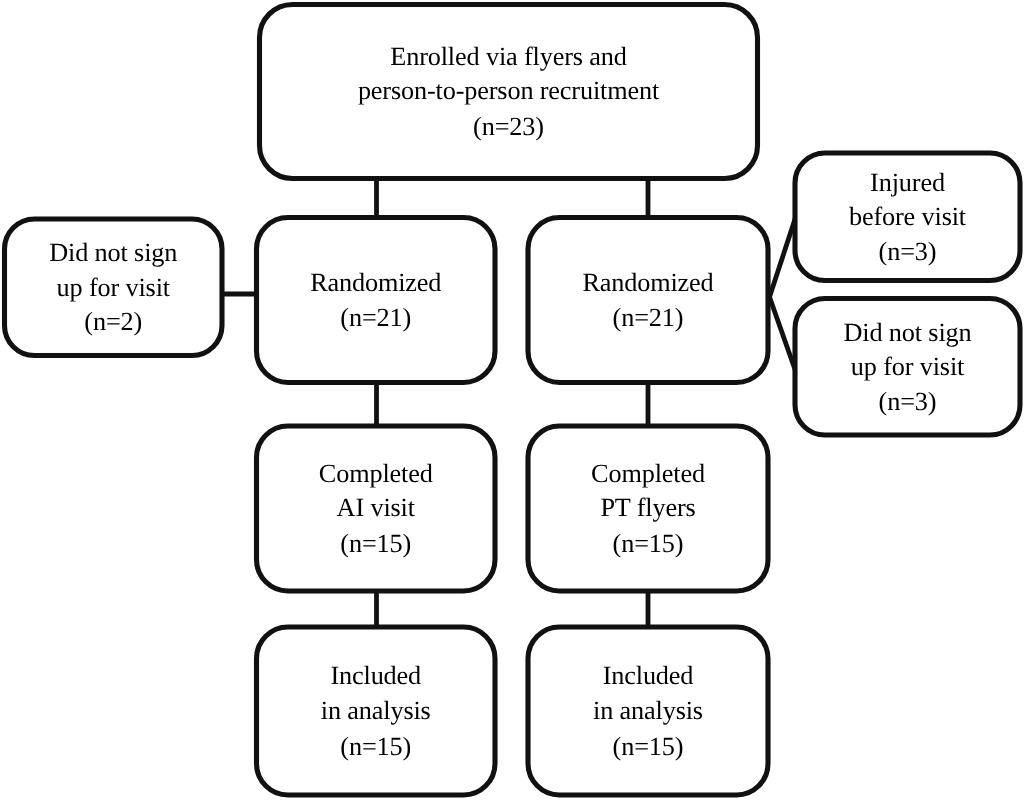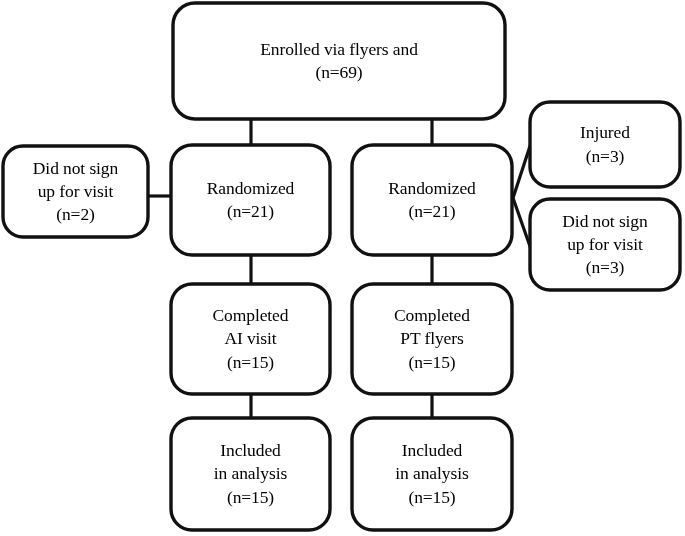--- a/index.html
+++ b/index.html
@@ -97,41 +97,43 @@
 
     <rect class="node-box" x="171" y="284" width="159" height="110" rx="21" ry="21"></rect>
     <rect class="node-box" x="352" y="284" width="160" height="110" rx="21" ry="21"></rect>
 
     <rect class="node-box" x="171" y="418" width="159" height="112" rx="21" ry="21"></rect>
     <rect class="node-box" x="352" y="418" width="160" height="112" rx="21" ry="21"></rect>
   </svg>
 
   <div class="node-text" id="text-enrolled">
     <span class="ln">Enrolled via flyers and</span>
-    <span class="ln">(n=69)</span>
+    <span class="ln">person-to-person recruitment</span>
+    <span class="ln">(n=23)</span>
   </div>
 
   <div class="node-text" id="text-didnotsign-ai">
     <span class="ln">Did not sign</span>
     <span class="ln">up for visit</span>
     <span class="ln">(n=2)</span>
   </div>
 
   <div class="node-text" id="text-rand-ai">
     <span class="ln">Randomized</span>
     <span class="ln">(n=21)</span>
   </div>
 
   <div class="node-text" id="text-rand-pt">
     <span class="ln">Randomized</span>
     <span class="ln">(n=21)</span>
   </div>
 
   <div class="node-text" id="text-injured">
     <span class="ln">Injured</span>
+    <span class="ln">before visit</span>
     <span class="ln">(n=3)</span>
   </div>
 
   <div class="node-text" id="text-didnotsign-pt">
     <span class="ln">Did not sign</span>
     <span class="ln">up for visit</span>
     <span class="ln">(n=3)</span>
   </div>
 
   <div class="node-text" id="text-comp-ai">

